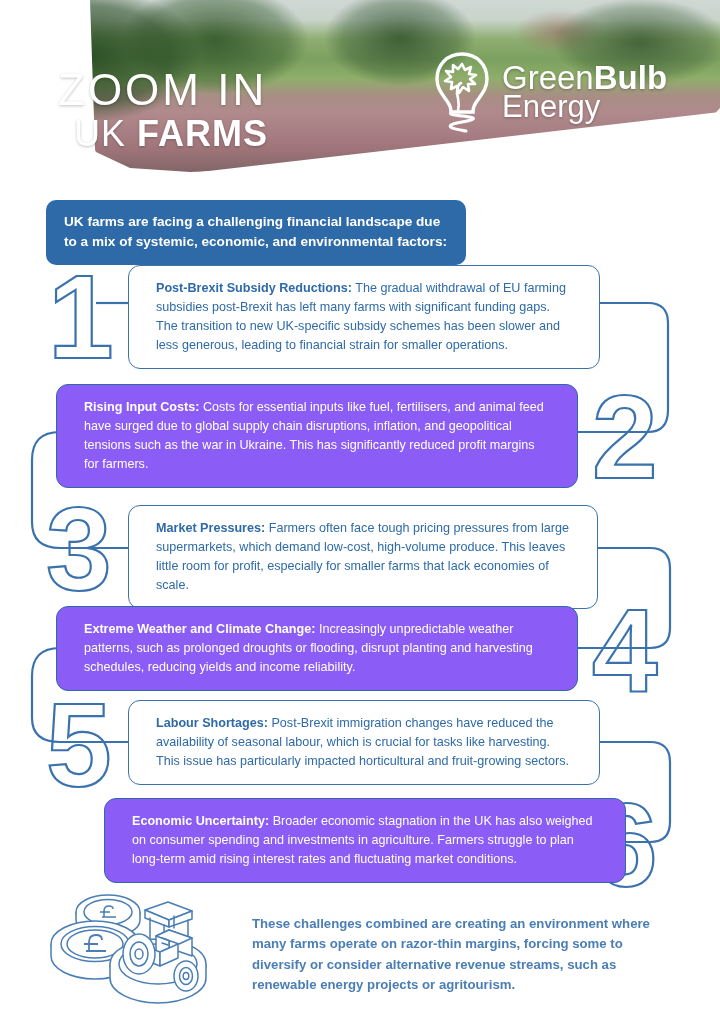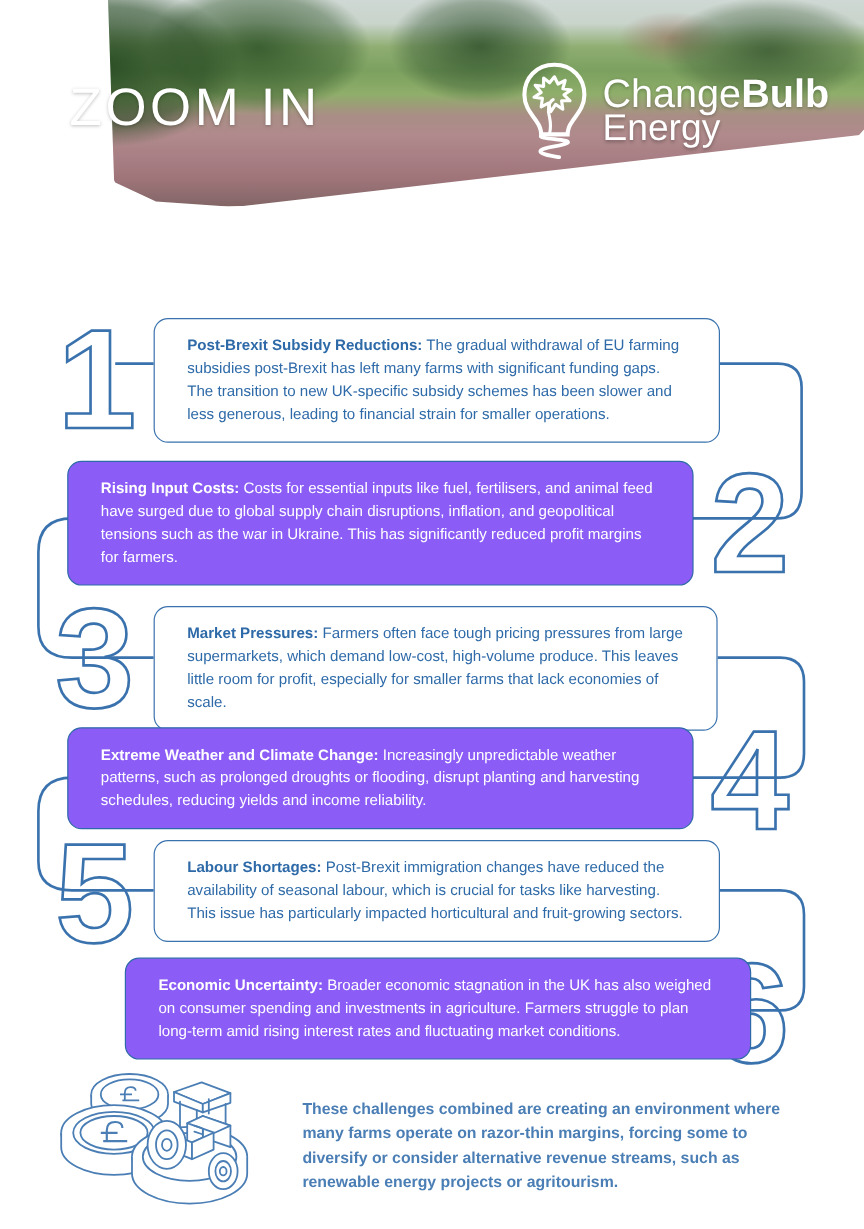--- a/index.html
+++ b/index.html
@@ -199,38 +199,40 @@
   <div class="header-wrap">
     <div class="header-photo"></div>
 
     <svg class="header-shape" viewBox="0 0 720 178">
       <path d="M0,0 L78,0 L78,120 Q80,150 110,165 Q140,176 200,172 L720,112 L720,178 L0,178 Z" fill="#ffffff"></path>
       <path d="M0,0 L0,178 L96,178 L90,0 Z" fill="#ffffff"></path>
     </svg>
 
     <div class="header-title">
       <span class="title-line1">ZOOM IN</span>
+      <span class="title-line2"><span class="lt">UK </span><span class="bd">FARMS</span></span>
     </div>
 
     <div class="logo">
       <svg class="logo-mark" viewBox="0 0 64 84">
         <path d="M32 4 C17 4 7 15 7 29 C7 39 13 45 17 51 C20 55 21 58 21 62 L43 62 C43 58 44 55 47 51 C51 45 57 39 57 29 C57 15 47 4 32 4 Z" fill="none" stroke="#ffffff" stroke-width="3.4"></path>
         <path d="M21 63 C17 66 47 66 43 69 C39 72 25 72 21 75 C17 78 30 80 36 81" fill="none" stroke="#ffffff" stroke-width="3.1" stroke-linecap="round"></path>
         <g fill="none" stroke="#ffffff" stroke-width="2.6" stroke-linejoin="round">
           <path d="M32 14 L35 20 L41 17 L39 24 L46 25 L40 29 L45 34 L38 34 L39 41 L33 37 L29 43 L27 36 L21 39 L22 32 L15 31 L21 27 L16 21 L23 22 L23 15 L28 19 Z"></path>
         </g>
         <path d="M31 33 C27 35 26 42 28 48 C29 53 29 57 28 61" fill="none" stroke="#ffffff" stroke-width="2.6" stroke-linecap="round"></path>
       </svg>
       <div class="logo-text">
-        <div class="logo-top"><span class="green">Change</span><span class="bulb">Bulb</span></div>
+        <div class="logo-top"><span class="green">Green</span><span class="bulb">Bulb</span></div>
         <div class="logo-sub">Energy</div>
       </div>
     </div>
   </div>
 
+  <div class="intro-box">UK farms are facing a challenging financial landscape due to a mix of systemic, economic, and environmental factors:</div>
 
   <svg id="connectors" viewBox="0 0 720 1024">
     <g fill="none" stroke="#3A72AE" stroke-width="2.2">
 
       <path d="M600,303 L648,303 Q668,303 668,323 L668,410 Q668,432 648,432 L600,432"></path>
 
       <path d="M128,432 L60,432 Q32,432 32,460 L32,522 Q32,548 60,548 L128,548"></path>
 
       <path d="M598,548 L650,548 Q670,548 670,568 L670,628 Q670,648 650,648 L600,648"></path>
 

